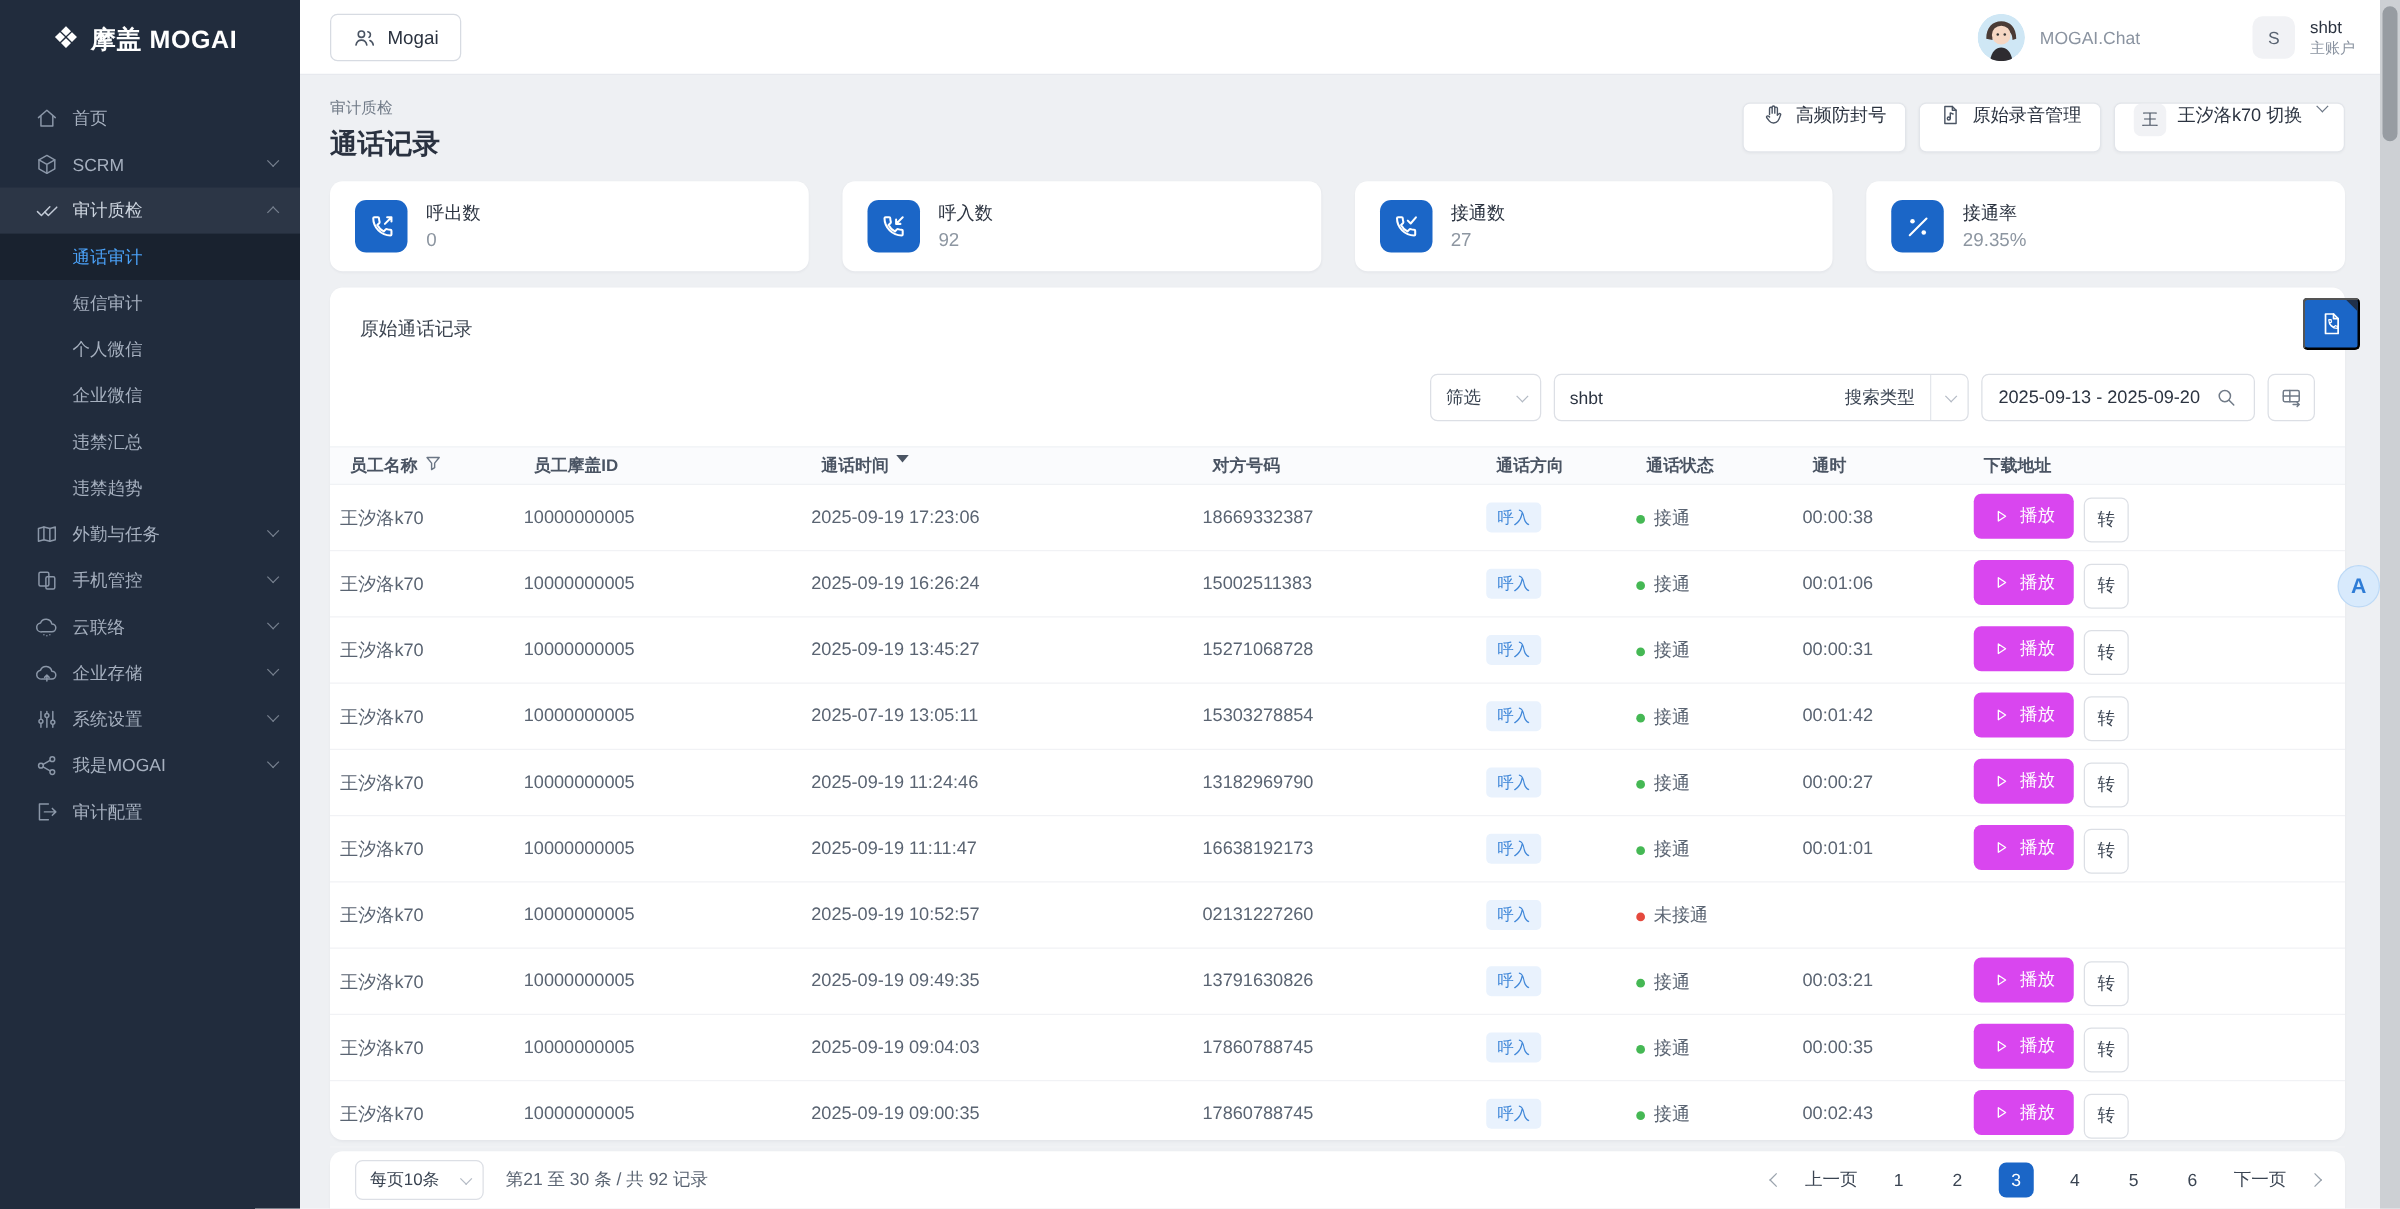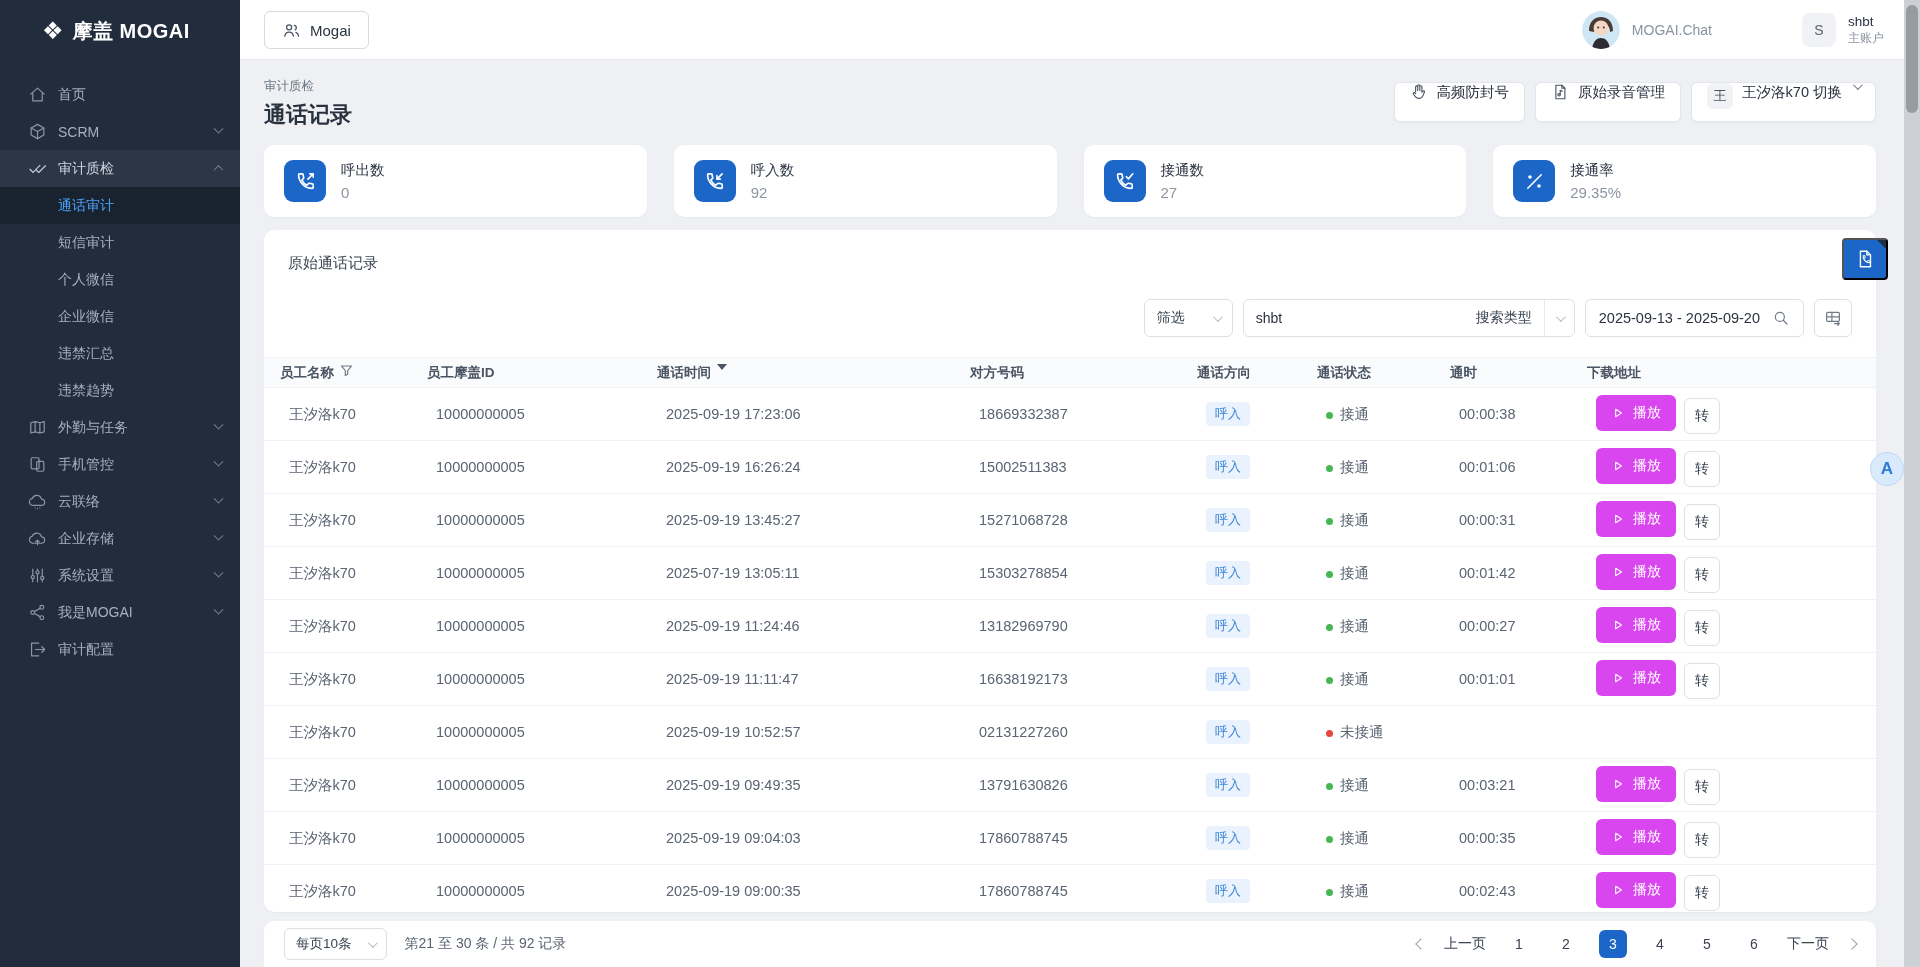--- a/index.html
+++ b/index.html
@@ -66,21 +66,21 @@
   .search-group { height:38px; width:332px; border:1px solid #dcdfe5; border-radius:6px; background:#fff; display:flex; align-items:center; overflow:hidden; }
   .search-input { flex:1; border:0; outline:none; padding:0 12px; font-size:14px; color:#2b3340; font-family:inherit; background:transparent; }
   .search-type { display:flex; align-items:center; gap:0; height:100%; }
   .search-type-label { font-size:14px; color:#3a4452; padding:0 12px; }
   .search-type-caret { height:100%; width:30px; border-left:1px solid #e4e7ec; display:flex; align-items:center; justify-content:center; cursor:pointer; }
   .date-box { height:38px; border:1px solid #dcdfe5; border-radius:6px; background:#fff; display:flex; align-items:center; gap:12px; padding:0 13px; font-size:14.5px; color:#2b3340; cursor:pointer; }
   .date-box svg, .colset-btn svg { width:18px; height:18px; stroke:#707a87; fill:none; stroke-width:1.6; stroke-linecap:round; stroke-linejoin:round; }
   .colset-btn { width:38px; height:38px; border:1px solid #dcdfe5; border-radius:6px; background:#fff; display:flex; align-items:center; justify-content:center; cursor:pointer; }
 
   .thead { display:flex; align-items:center; height:31px; background:#fafbfd; border-top:1px solid #f0f2f5; border-bottom:1px solid #f0f2f5; padding:0 16px; font-size:13.5px; font-weight:bold; color:#4a5463; }
-  .trow { display:flex; align-items:center; height:53px; border-bottom:1px solid #f1f2f5; padding:0 25px; font-size:14.5px; color:#5a6472;justify-content:space-between; }
+  .trow { display:flex; align-items:center; height:53px; border-bottom:1px solid #f1f2f5; padding:0 8px; font-size:14.5px; color:#5a6472;justify-content:space-between; }
   .c-name{width:147px;} .c-id{width:230px;} .c-time{width:313px;} .c-num{width:227px;}
   .c-dir{width:120px;} .c-status{width:133px;} .c-dur{width:137px;} .c-dl{flex:1;}
   .th-inner { display:inline-flex; gap:6px; }
   .funnel svg { width:13px; height:13px; stroke:#6b7685; fill:none; stroke-width:1.4; stroke-linejoin:round; }
   .sort-caret { width:0; height:0; border-left:5px solid transparent; border-right:5px solid transparent; border-top:6px solid #4a5463; display:inline-block; }
   .tag-in { background:#e9f2fd; color:#3e86d8; font-size:13px; padding:3px 9px; border-radius:4px; display:inline-block; }
   .dot { width:7px; height:7px; border-radius:50%; display:inline-block; margin-right:7px; }
   .play-btn { height:36px; padding:0 15px; background:#d946ef; border:0; border-radius:6px; color:#fff; font-size:14px; display:inline-flex; align-items:center; gap:8px; cursor:pointer; font-family:inherit; }
   .play-btn svg { width:14px; height:14px; stroke:#fff; fill:none; stroke-width:1.8; stroke-linejoin:round; }
   .xfer-btn { width:36px; height:36px; margin-left:8px; background:#fff; border:1px solid #dcdfe5; border-radius:6px; color:#3a4452; font-size:14px; display:inline-flex; align-items:center; justify-content:center; cursor:pointer; font-family:inherit; }

